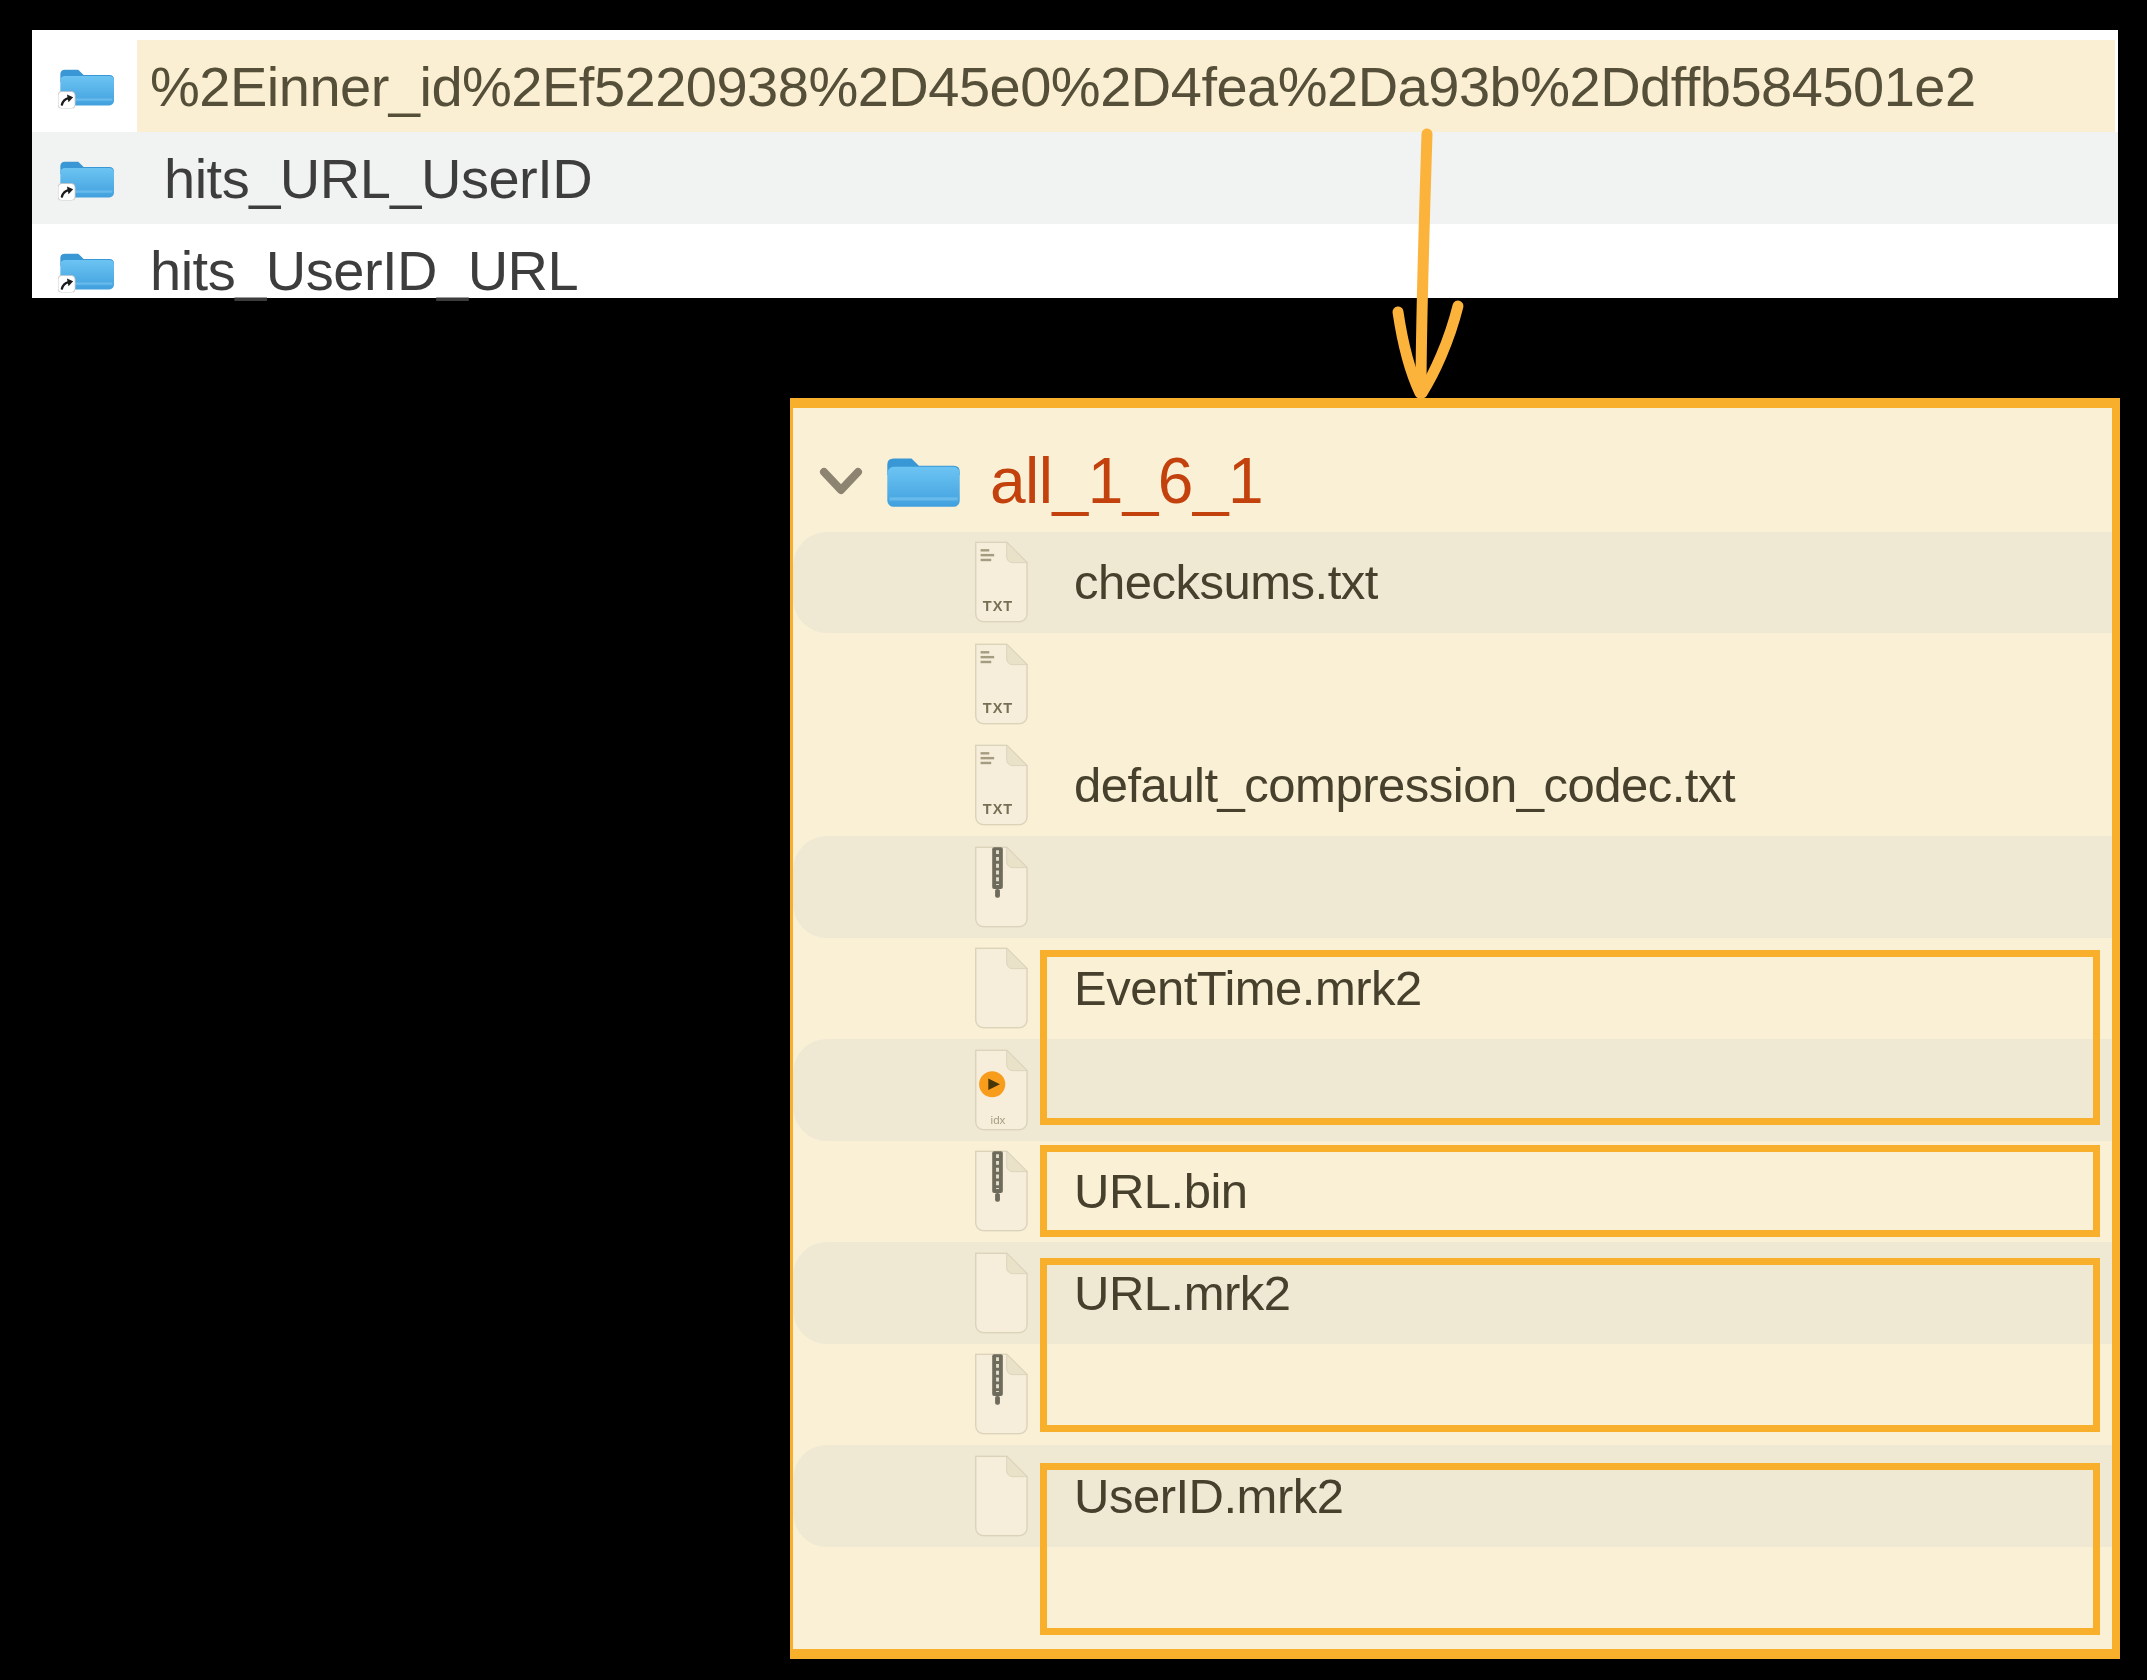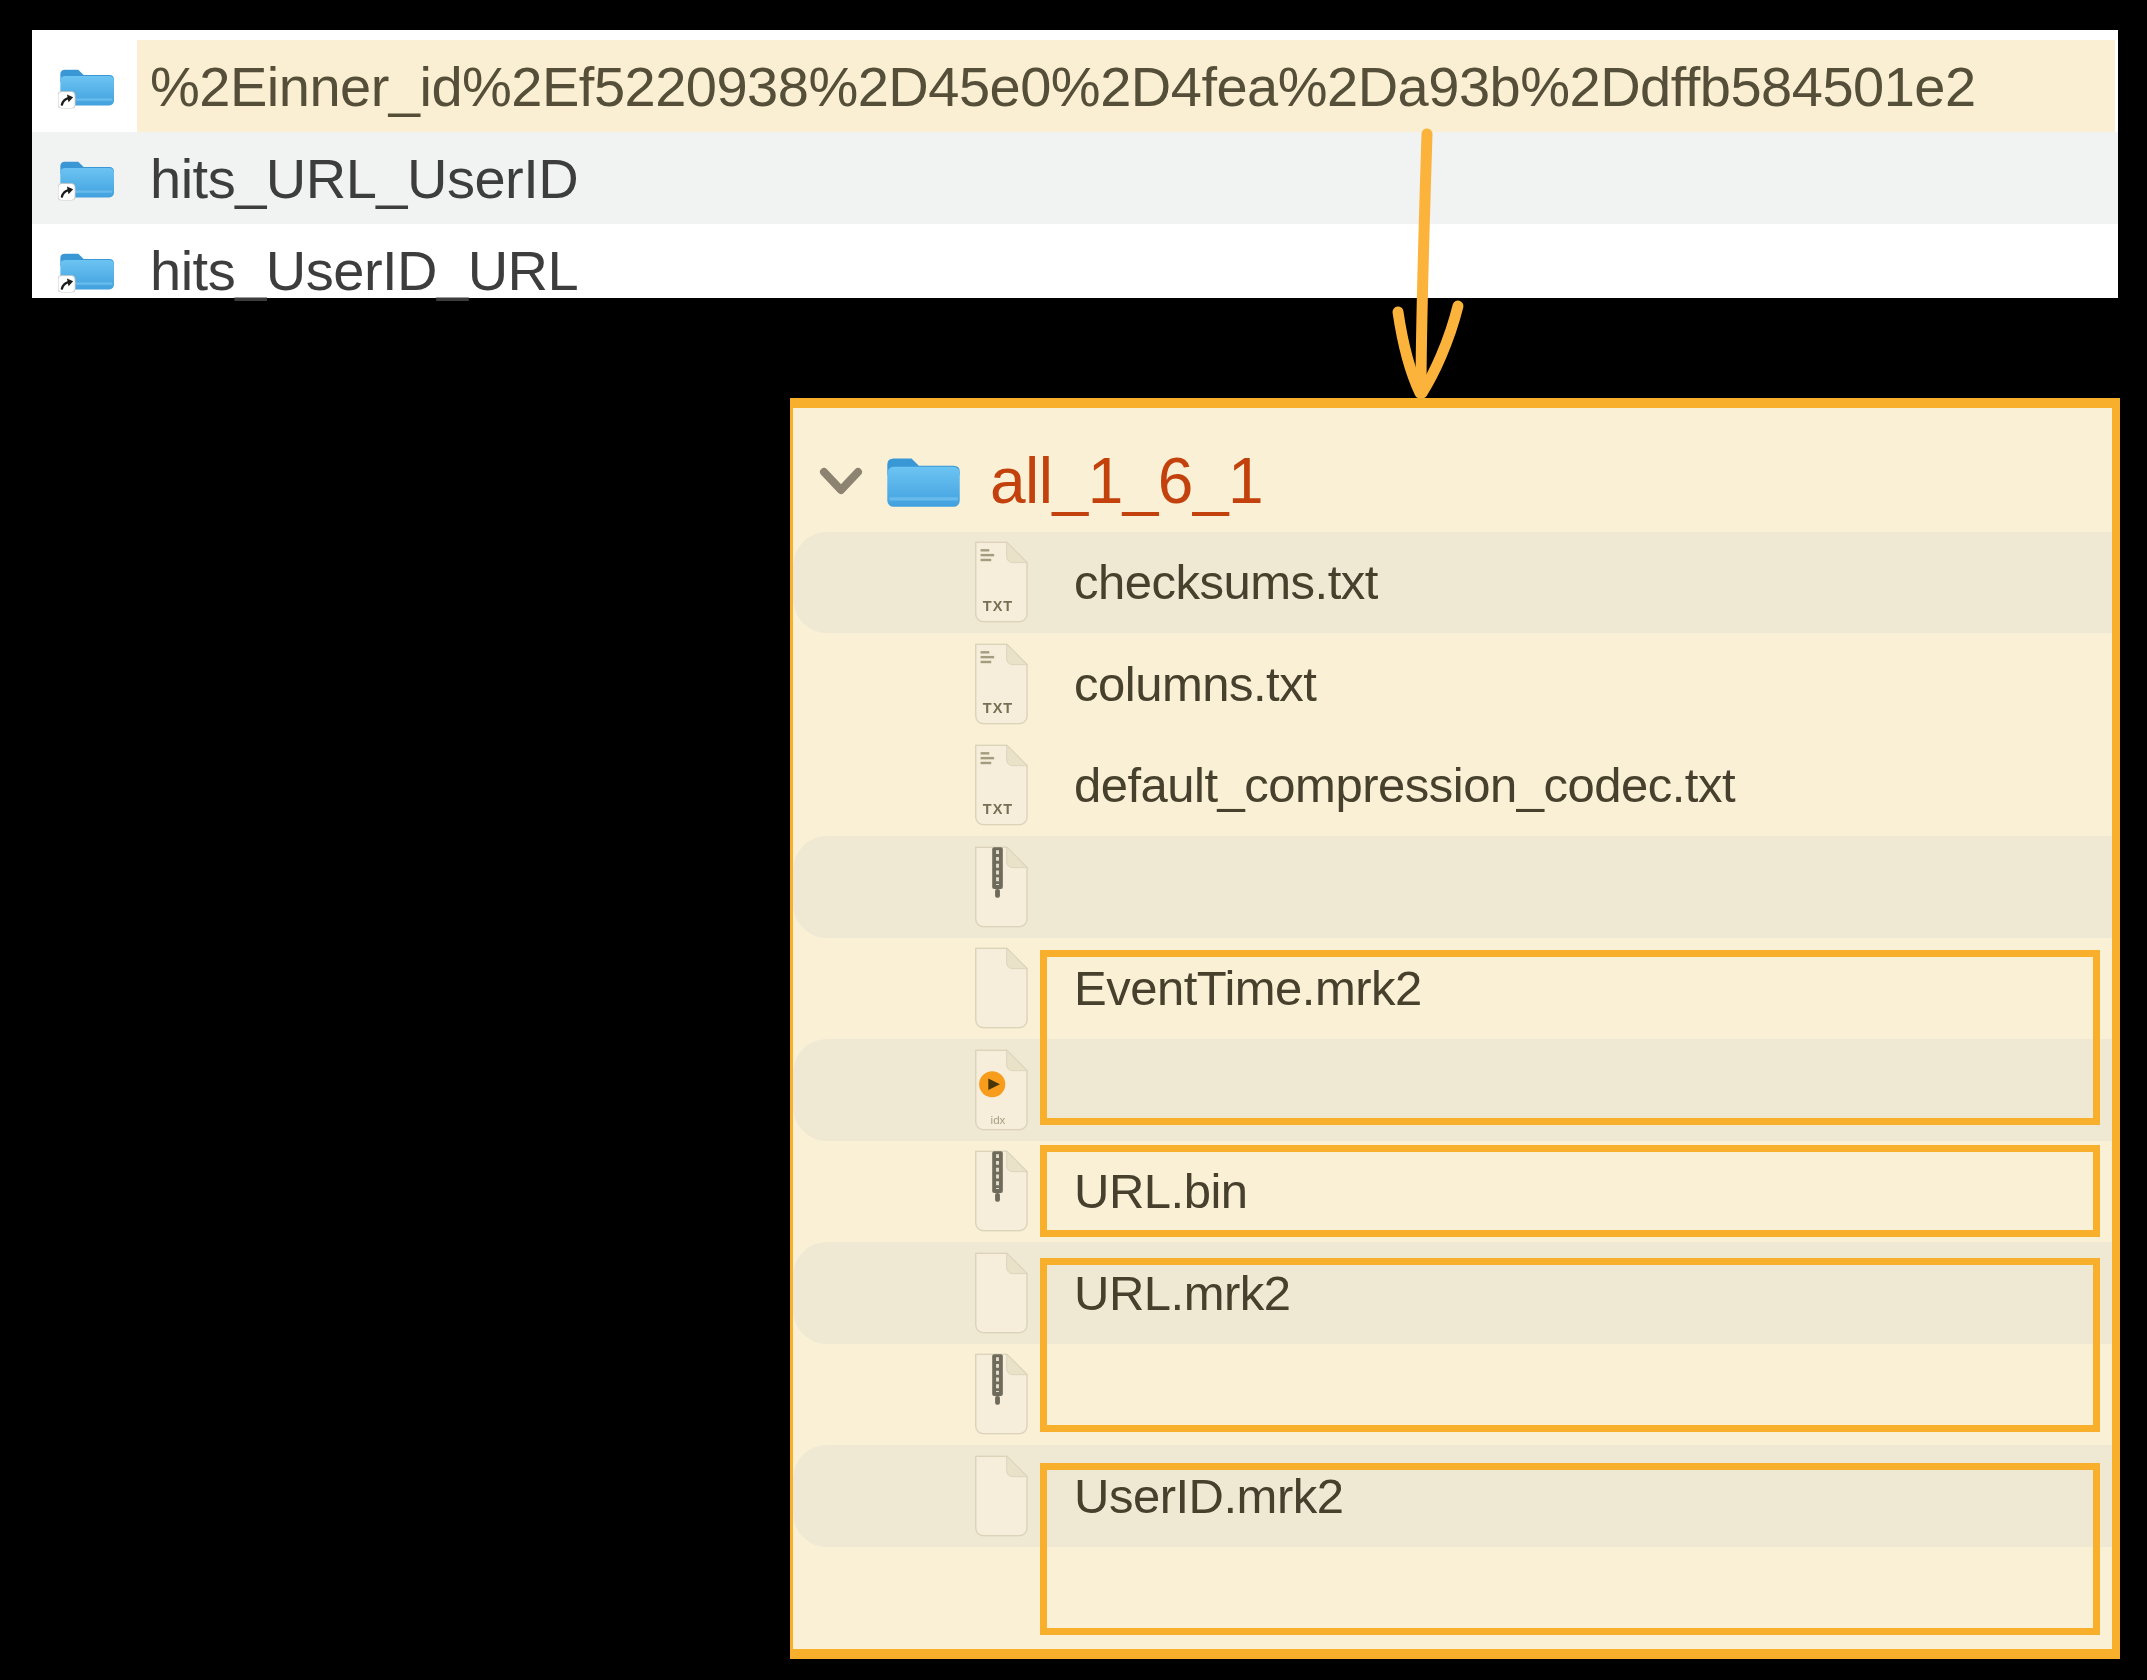--- a/index.html
+++ b/index.html
@@ -7,21 +7,21 @@
     position:relative; width:2147px; height:1680px; background:#000;
     font-family:"Liberation Sans", sans-serif; overflow:hidden;
   }
 
   
   .finder-list {
     position:absolute; left:32px; top:30px; width:2086px; height:268px;
     background:#ffffff; padding-top:10px; box-sizing:border-box;
   }
   .frow { position:relative; height:92px; display:flex; align-items:center; }
-  .frow.gray { background:#F1F2F2; }
+  .frow.gray { background:#F1F2F2;gap:14px; }
   .frow .hl { position:absolute; left:105px; right:3px; top:0; bottom:0; background:#FAEFD2; }
   .ficon { width:56px; height:46px; margin-left:26px; flex:none; position:relative; z-index:1; }
   .flabel {
     margin-left:36px; font-size:56px; color:#3D3D3D; white-space:nowrap;
     position:relative; z-index:1; letter-spacing:-0.5px;
   }
   .frow.highlighted .flabel { color:#554E38; }
 
   
   .arrow-svg { position:absolute; left:0; top:0; width:2147px; height:1680px; pointer-events:none; z-index:6; }
@@ -152,21 +152,20 @@
     <div class="trow band">
       <svg class="dicon" viewBox="0 0 62 84">
           <use href="#sym-doc-txt"></use>
         </svg>
       <span class="tlabel">checksums.txt</span>
     </div>
     <div class="trow">
       <svg class="dicon" viewBox="0 0 62 84">
           <use href="#sym-doc-txt"></use>
         </svg>
-      <span class="tlabel">columns.txt</span>
     </div>
     <div class="trow">
       <svg class="dicon" viewBox="0 0 62 84">
           <use href="#sym-doc-txt"></use>
         </svg>
       <span class="tlabel">default_compression_codec.txt</span>
     </div>
     <div class="trow band">
       <svg class="dicon" viewBox="0 0 62 84">
           <use href="#sym-doc-bin"></use>

